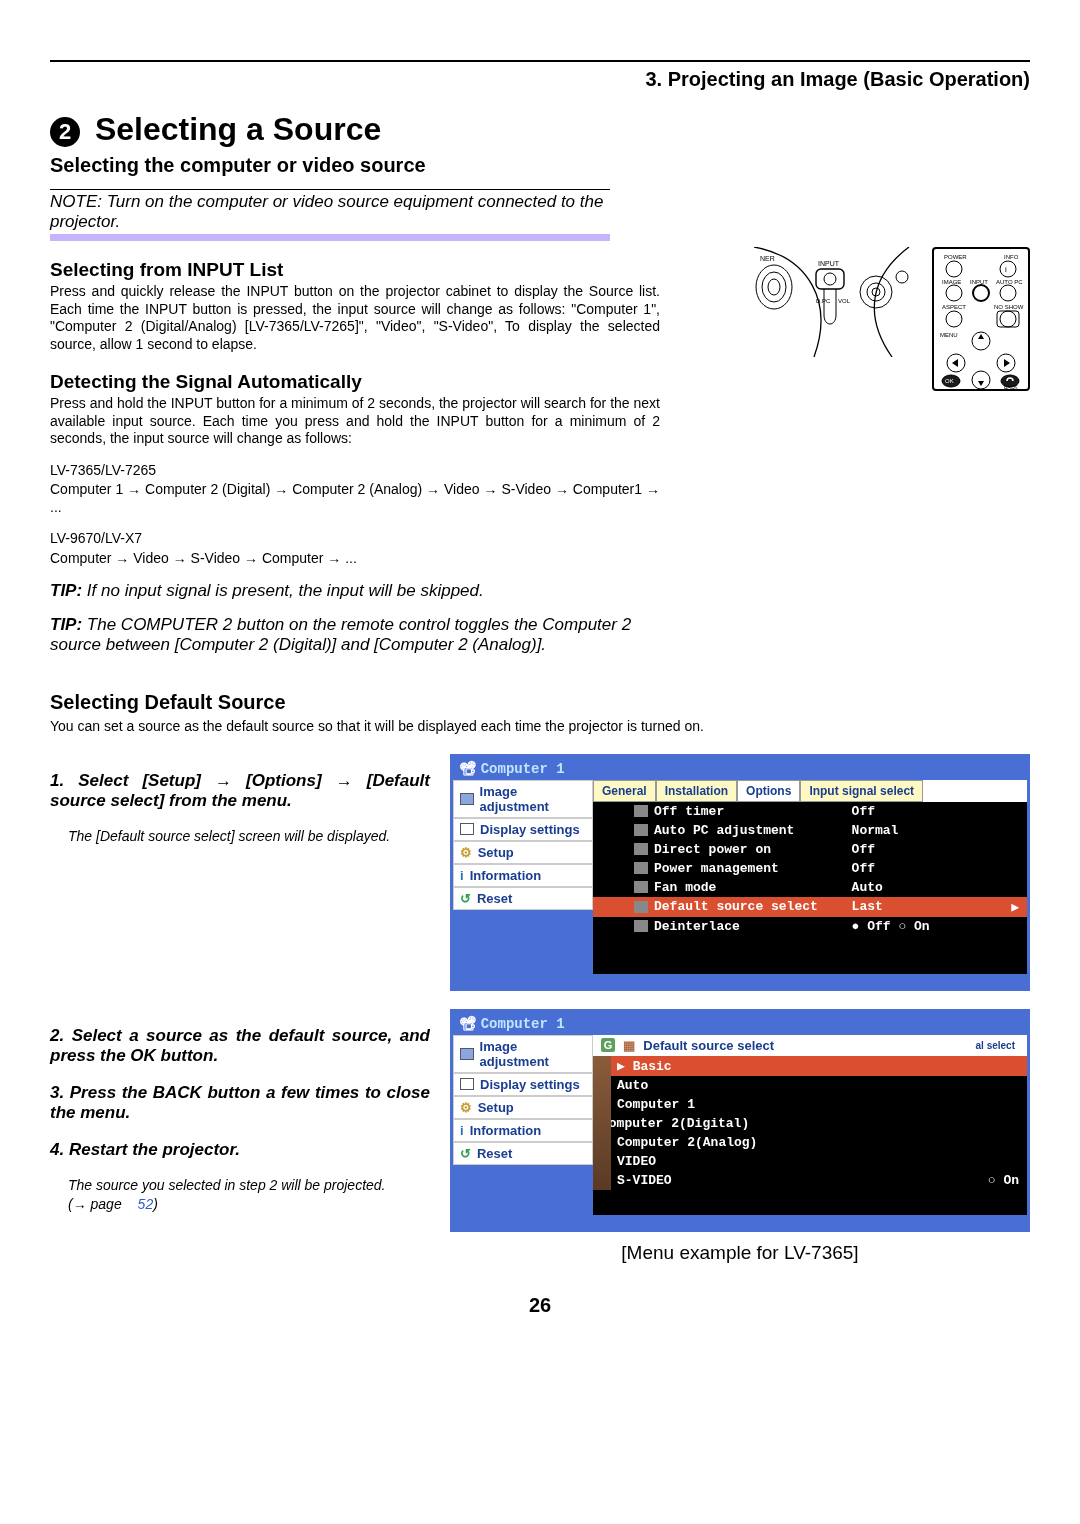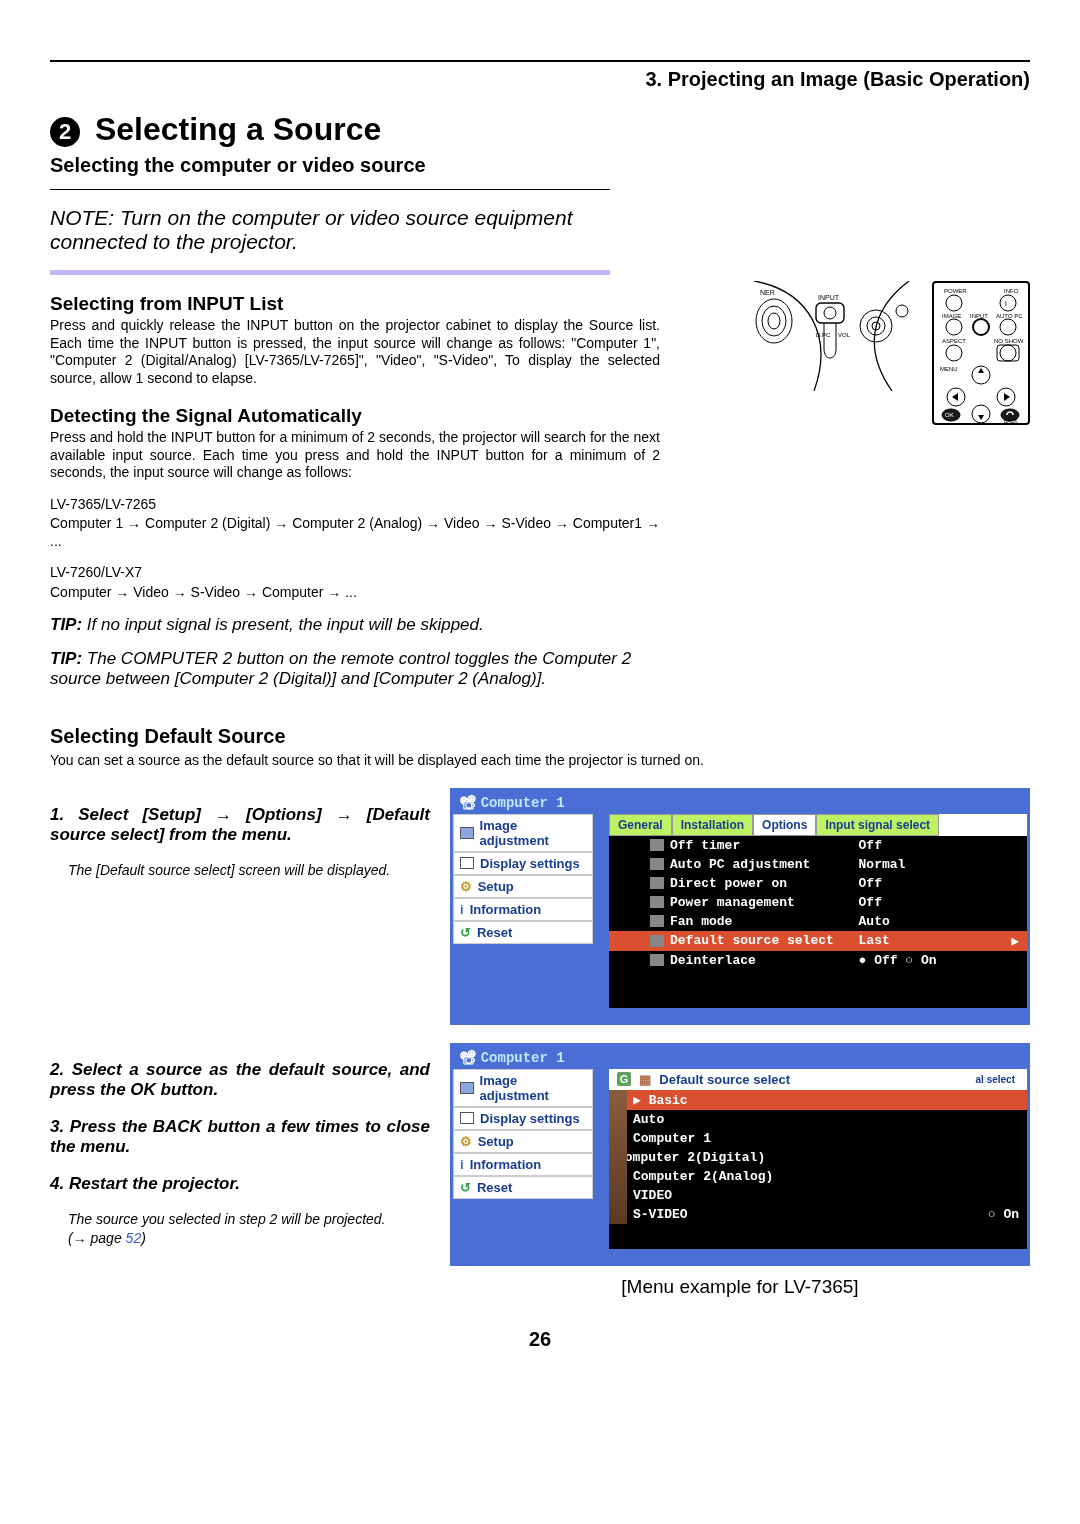--- a/index.html
+++ b/index.html
@@ -42,24 +42,24 @@
   margin-right: 6px;
 }
 h2.sub {
   font-size: 20px;
   font-weight: 900;
   margin: 0 0 12px 0;
   font-family: Arial Black, Arial, sans-serif;
 }
 .note-block {
   border-top: 1px solid #000;
-  border-bottom: 5px solid #c4b5fd;
+  border-bottom: 7px solid #c4b5fd;
   font-style: italic;
-  font-size: 21px;
-  padding: 16px 0;
+  font-size: 17px;
+  padding: 2px 0;
   width: 560px;
 }
 .content-row {
   display: flex;
   gap: 20px;
   align-items: flex-start;
 }
 .text-col { width: 610px; }
 .img-col { flex: 1; display: flex; gap: 18px; justify-content: flex-end; padding-top: 6px; }
 .panel-box {
@@ -94,38 +94,38 @@
 .step-text { width: 380px; font-size: 17px; }
 .menu-shot {
   flex: 1;
   border: 3px solid #4a6fd4;
   background: #4a6fd4;
   padding: 0;
   box-sizing: border-box;
 }
 .menu-title-row { background:#4a6fd4; padding: 3px 6px; color:#fff; font-size:14px; font-weight:bold; }
 .menu-title-row .mono { font-family: "Courier New", monospace; color:#bfe6ff; }
-.menu-body { display: flex; gap: 16px; }
+.menu-body { display: flex; gap: 0; }
 .menu-sidebar { width: 140px; background: #fff; }
 .side-item {
   background: #fff;
   border: 1px solid #ccc;
   padding: 3px 6px;
   font-size: 13px;
   font-weight: bold;
   color: #1a3d8f;
   display: flex;
   align-items: center;
   gap: 6px;
 }
 .side-item.reset { color: #1a3d8f; }
 .menu-main { flex: 1; background: #000; color: #fff; }
 .tabs { display: flex; background: #fff; }
 .tab {
-  background: #bef264;
+  background: #fef9c3;
   color: #1a3d8f;
   font-size: 12px;
   font-weight: bold;
   padding: 3px 8px;
   border: 1px solid #999;
 }
 .tab.active { background: #fff; }
 .option-row {
   display: flex;
   font-size: 13px;
@@ -138,21 +138,21 @@
 .option-row.highlight { background: #d94f2f; }
 .option-row .ic { width:14px; height:12px; display:inline-block; background: #888; }
 .src-head {
   background:#fff; color:#1a3d8f; padding:3px 8px; font-size:13px; font-weight:bold;
   display:flex; align-items:center; gap:8px;
 }
 .src-item { font-size:13px; padding:2px 8px; color:#fff; font-family:"Courier New", monospace; font-weight:bold; }
 .src-item.sel { background:#d94f2f; }
 .pagenum { text-align: center; font-weight: bold; font-size: 20px; margin-top: 30px; }
 .caption { text-align: center; font-size: 19px; margin-top: 10px; }
-.pagelink { color: #2e5cc7; }
+.pagelink { color: #2e5cc7; margin-left: 12px; }
 .icon-sq { width:12px; height:10px; background:#8aa7e0; display:inline-block; border:1px solid #556; }
 .gbox { display:inline-block; width:14px; height:14px; background:#5fa05f; text-align:center; font-size:11px; line-height:14px; color:#fff; border-radius:2px; }
 .right-tab { float:right; background:#fff; color:#1a3d8f; font-size:10px; padding:1px 4px; border-radius:2px; }
 </style>
 </head>
 <body>
 
 <div class="page">
   <div class="topline">3. Projecting an Image (Basic Operation)</div>
 
@@ -169,21 +169,21 @@
     <div class="text-col">
       <h3 class="sec">Selecting from INPUT List</h3>
       <p class="body body-narrow">Press and quickly release the INPUT button on the projector cabinet to display the Source list. Each time the INPUT button is pressed, the input source will change as follows: "Computer 1", "Computer 2 (Digital/Analog) [LV-7365/LV-7265]", "Video", "S-Video", To display the selected source, allow 1 second to elapse.</p>
 
       <h3 class="sec">Detecting the Signal Automatically</h3>
       <p class="body body-narrow">Press and hold the INPUT button for a minimum of 2 seconds, the projector will search for the next available input source. Each time you press and hold the INPUT button for a minimum of 2 seconds, the input source will change as follows:</p>
 
       <p class="body" style="margin-top:14px;">LV-7365/LV-7265</p>
       <p class="body">Computer 1 → Computer 2 (Digital) → Computer 2 (Analog) → Video → S-Video → Computer1 → ...</p>
 
-      <p class="body" style="margin-top:14px;">LV-7260/LV-X7</p>
+      <p class="body" style="margin-top:14px;">LV-9670/LV-X7</p>
       <p class="body">Computer → Video → S-Video → Computer → ...</p>
 
       <p class="tip">
         <span class="tiplabel">TIP:</span><span> If no input signal is present, the input will be skipped.</span>
       </p>
       <p class="tip" style="width:610px;font-style:italic;">
         <span class="tiplabel">TIP:</span><span> The COMPUTER 2 button on the remote control toggles the Computer 2 source between [Computer 2 (Digital)] and [Computer 2 (Analog)].</span>
       </p>
     </div>
     <div class="img-col">

